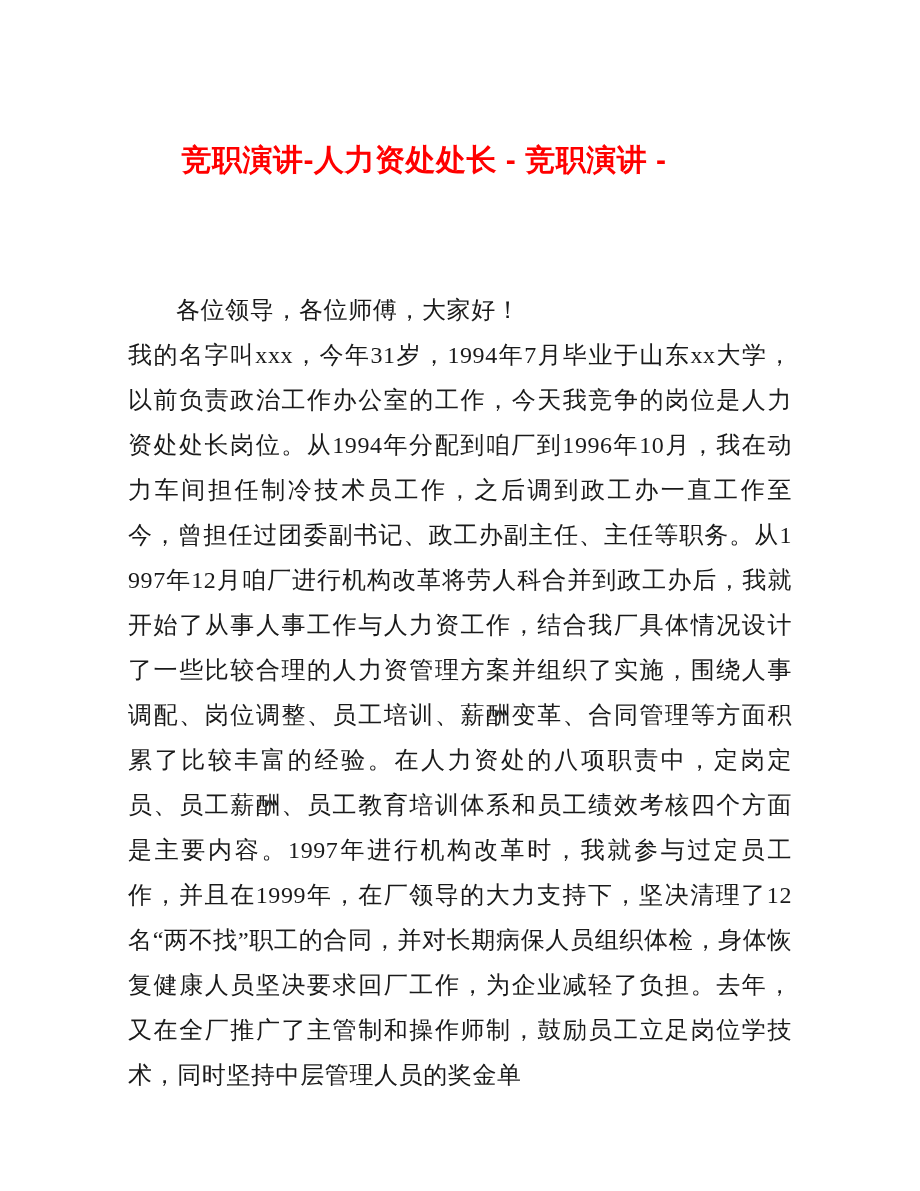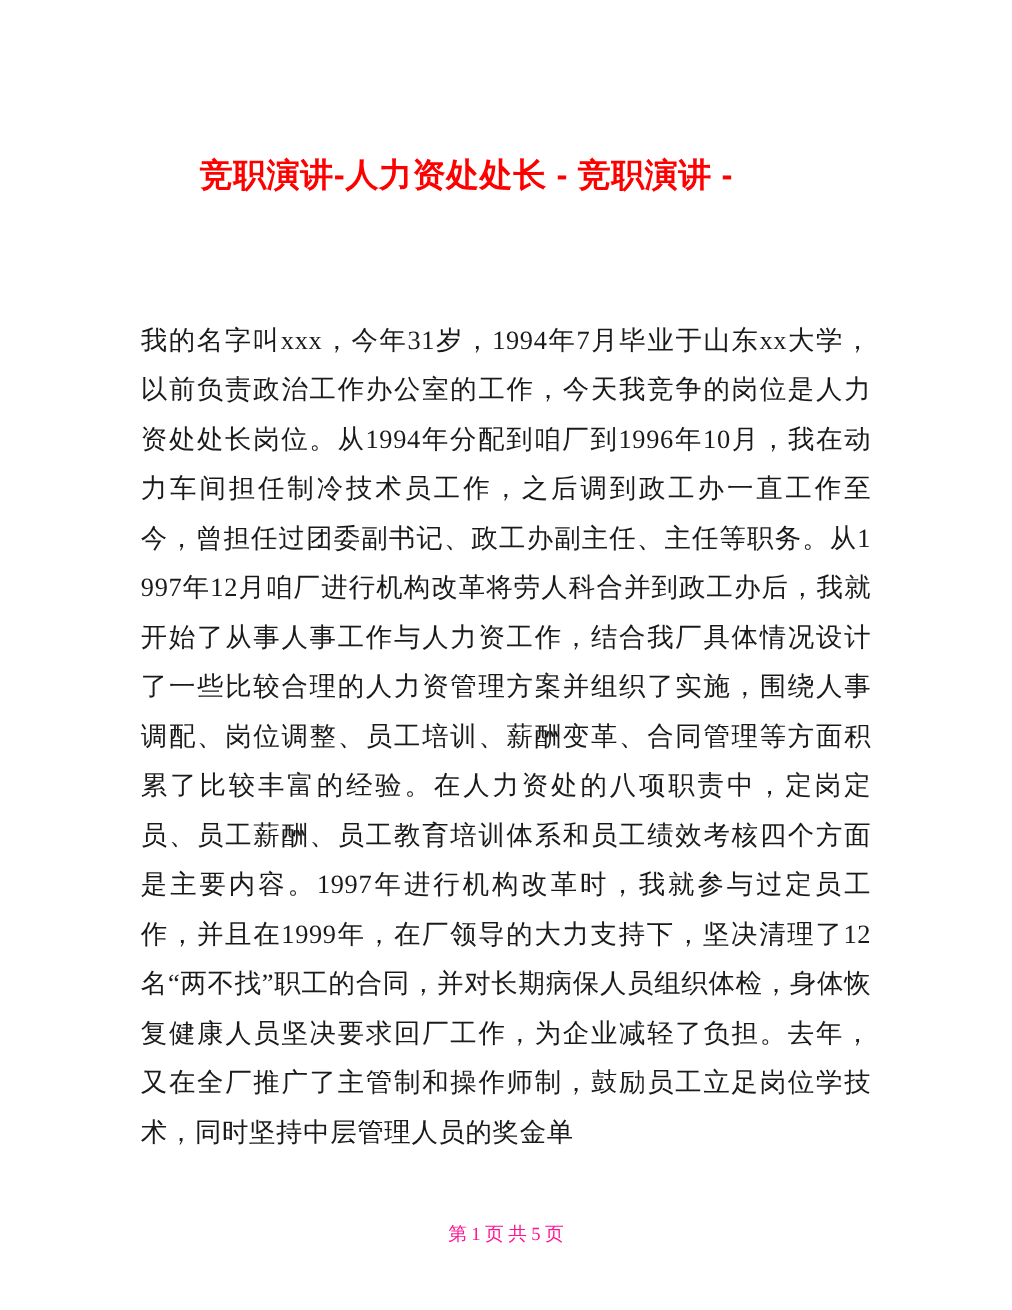--- a/index.html
+++ b/index.html
@@ -83,20 +83,18 @@
   }
 </style>
 </head>
 <body>
 
 <div class="page">
 
   <h1 class="doc-title">竞职演讲-人力资处处长 - 竞职演讲 -</h1>
 
   <div class="doc-body">
+    <p class="para indent">各位领导，各位师傅，大家好！</p>
     <p class="para">我的名字叫xxx，今年31岁，1994年7月毕业于山东xx大学，以前负责政治工作办公室的工作，今天我竞争的岗位是人力资处处长岗位。从1994年分配到咱厂到1996年10月，我在动力车间担任制冷技术员工作，之后调到政工办一直工作至今，曾担任过团委副书记、政工办副主任、主任等职务。从1997年12月咱厂进行机构改革将劳人科合并到政工办后，我就开始了从事人事工作与人力资工作，结合我厂具体情况设计了一些比较合理的人力资管理方案并组织了实施，围绕人事调配、岗位调整、员工培训、薪酬变革、合同管理等方面积累了比较丰富的经验。在人力资处的八项职责中，定岗定员、员工薪酬、员工教育培训体系和员工绩效考核四个方面是主要内容。1997年进行机构改革时，我就参与过定员工作，并且在1999年，在厂领导的大力支持下，坚决清理了12名“两不找”职工的合同，并对长期病保人员组织体检，身体恢复健康人员坚决要求回厂工作，为企业减轻了负担。去年，又在全厂推广了主管制和操作师制，鼓励员工立足岗位学技术，同时坚持中层管理人员的奖金单</p>
   </div>
 
-  <div class="doc-footer">
-    <span>第</span><span class="pg-sep"></span><span>1</span><span class="pg-sep"></span><span>页</span><span class="pg-sep"></span><span>共</span><span class="pg-sep"></span><span>5</span><span class="pg-sep"></span><span>页</span>
-  </div>
 
 </div>
 
 </body></html>

